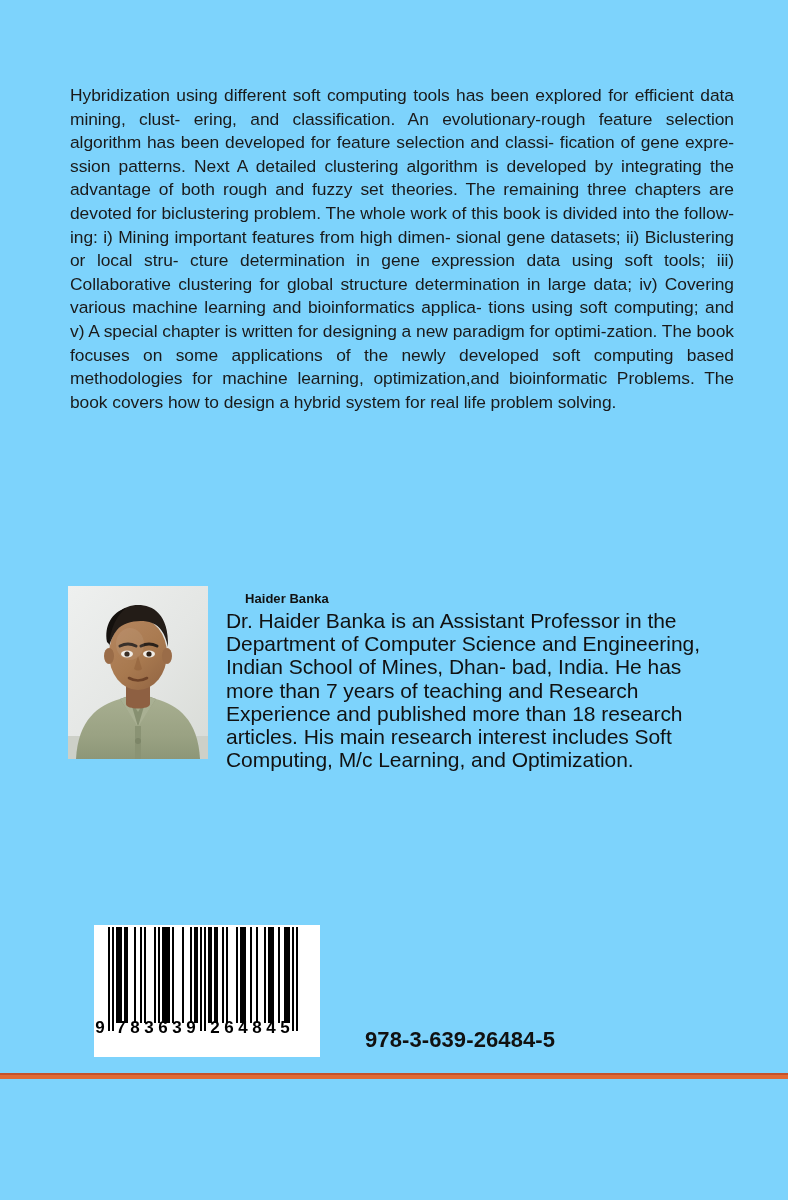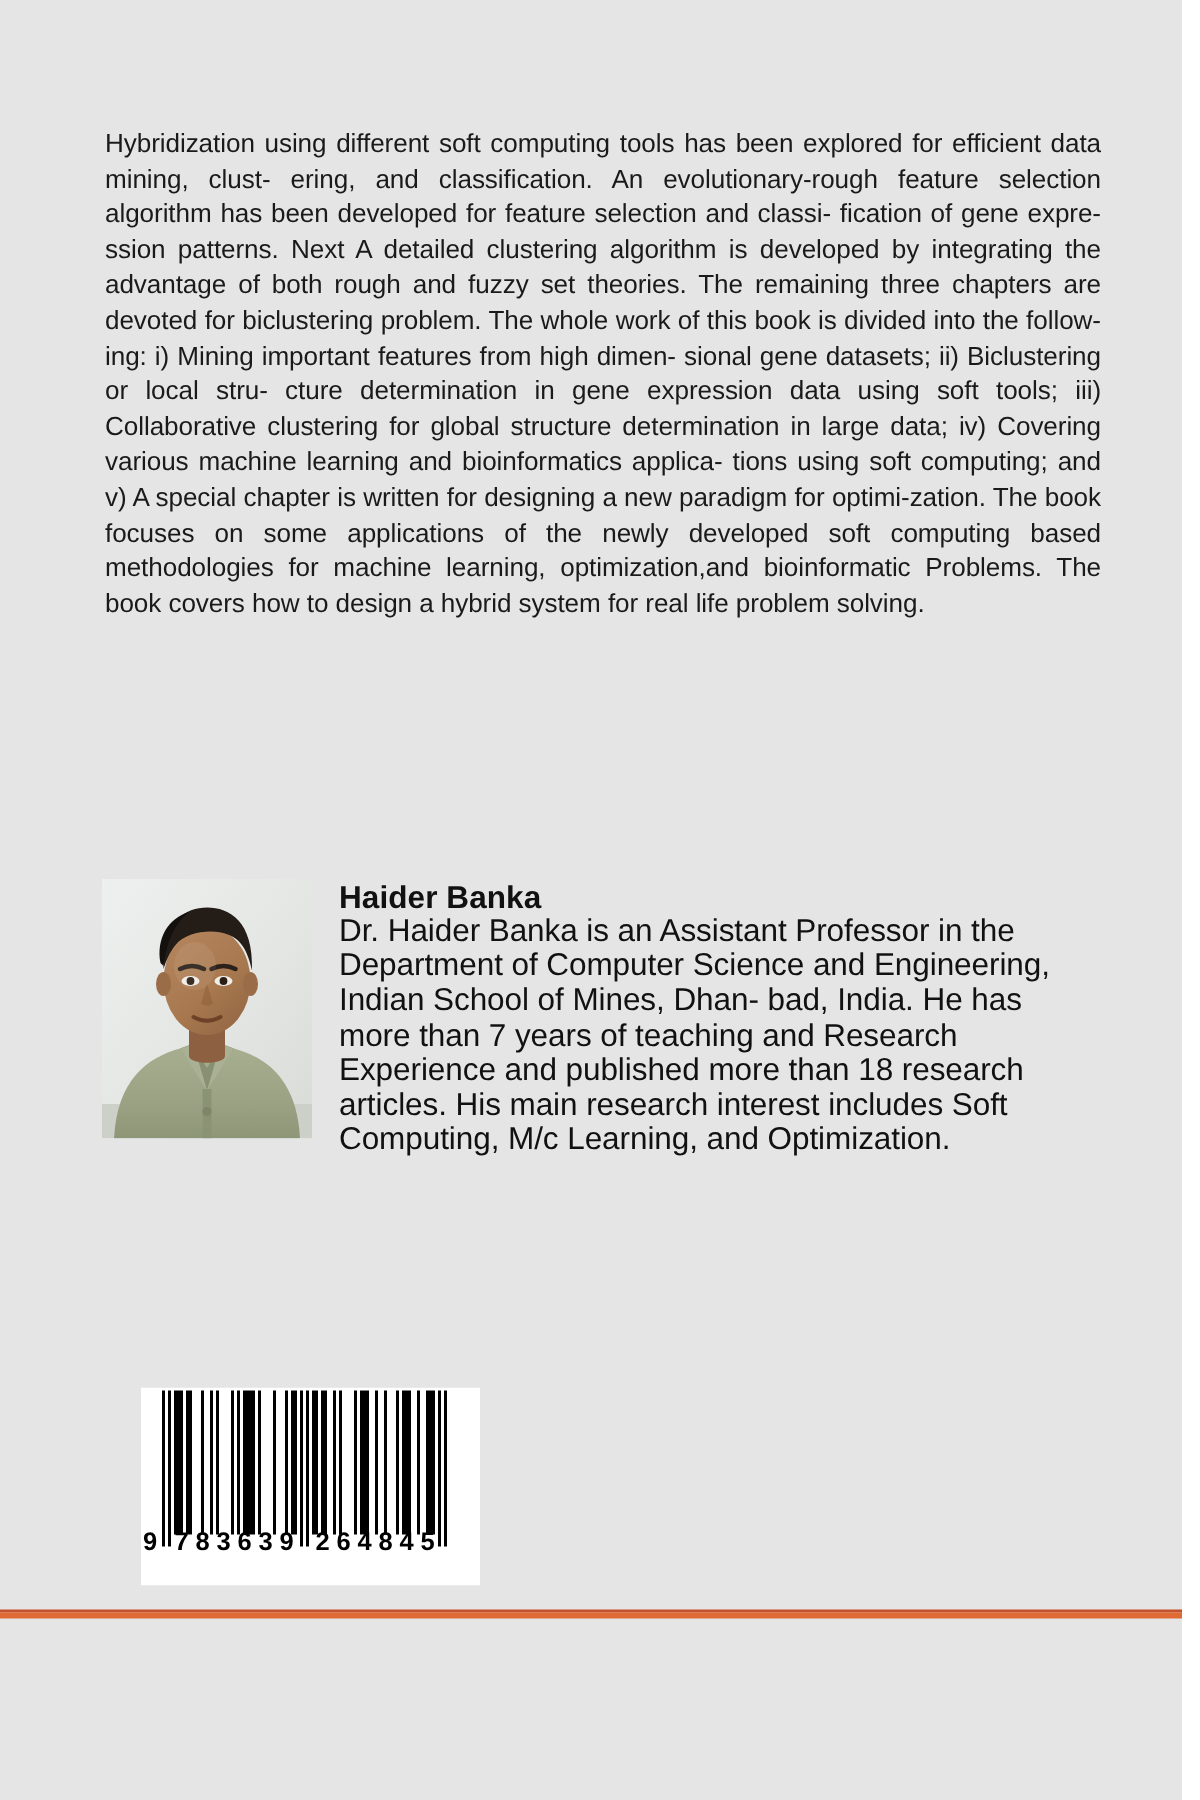--- a/index.html
+++ b/index.html
@@ -10,21 +10,21 @@
   }
   body {
     font-family: "Liberation Sans", sans-serif;
     -webkit-font-smoothing: antialiased;
   }
 
   #page {
     position: relative;
     width: 788px;
     height: 1200px;
-    background: #e5e5e5;
+    background: #7dd3fc;
     overflow: hidden;
   }
 
   
   #blurb {
     position: absolute;
     left: 70px;
     top: 84px;
     width: 664px;
     font-size: 17.4px;
@@ -56,24 +56,25 @@
   #author-photo svg { display: block; width: 140px; height: 173px; }
 
   #author-text {
     position: absolute;
     left: 158px;
     top: 2px;
     width: 500px;
     color: #111111;
   }
   #author-name {
-    font-size: 21px;
+    font-size: 13px;
     font-weight: bold;
     line-height: 21px;
     letter-spacing: 0.05px;
+    margin-left: 19px;
   }
   #author-bio {
     font-size: 21px;
     line-height: 23.2px;
     letter-spacing: -0.05px;
     white-space: pre-wrap;
   }
 
   
   #barcode-area {
@@ -234,19 +235,20 @@
           <text x="121.00" y="108" text-anchor="middle" font-family="Liberation Sans, sans-serif" font-size="17" font-weight="bold" fill="#000000">2</text>
           <text x="135.00" y="108" text-anchor="middle" font-family="Liberation Sans, sans-serif" font-size="17" font-weight="bold" fill="#000000">6</text>
           <text x="149.00" y="108" text-anchor="middle" font-family="Liberation Sans, sans-serif" font-size="17" font-weight="bold" fill="#000000">4</text>
           <text x="163.00" y="108" text-anchor="middle" font-family="Liberation Sans, sans-serif" font-size="17" font-weight="bold" fill="#000000">8</text>
           <text x="177.00" y="108" text-anchor="middle" font-family="Liberation Sans, sans-serif" font-size="17" font-weight="bold" fill="#000000">4</text>
           <text x="191.00" y="108" text-anchor="middle" font-family="Liberation Sans, sans-serif" font-size="17" font-weight="bold" fill="#000000">5</text>
         </g>
     </svg>
   </div>
 
+  <div id="isbn-text">978-3-639-26484-5</div>
 
   <div id="bottom-rule">
     <div class="rule-dark"></div>
     <div class="rule-main"></div>
   </div>
 
 </div>
 
 </body></html>

